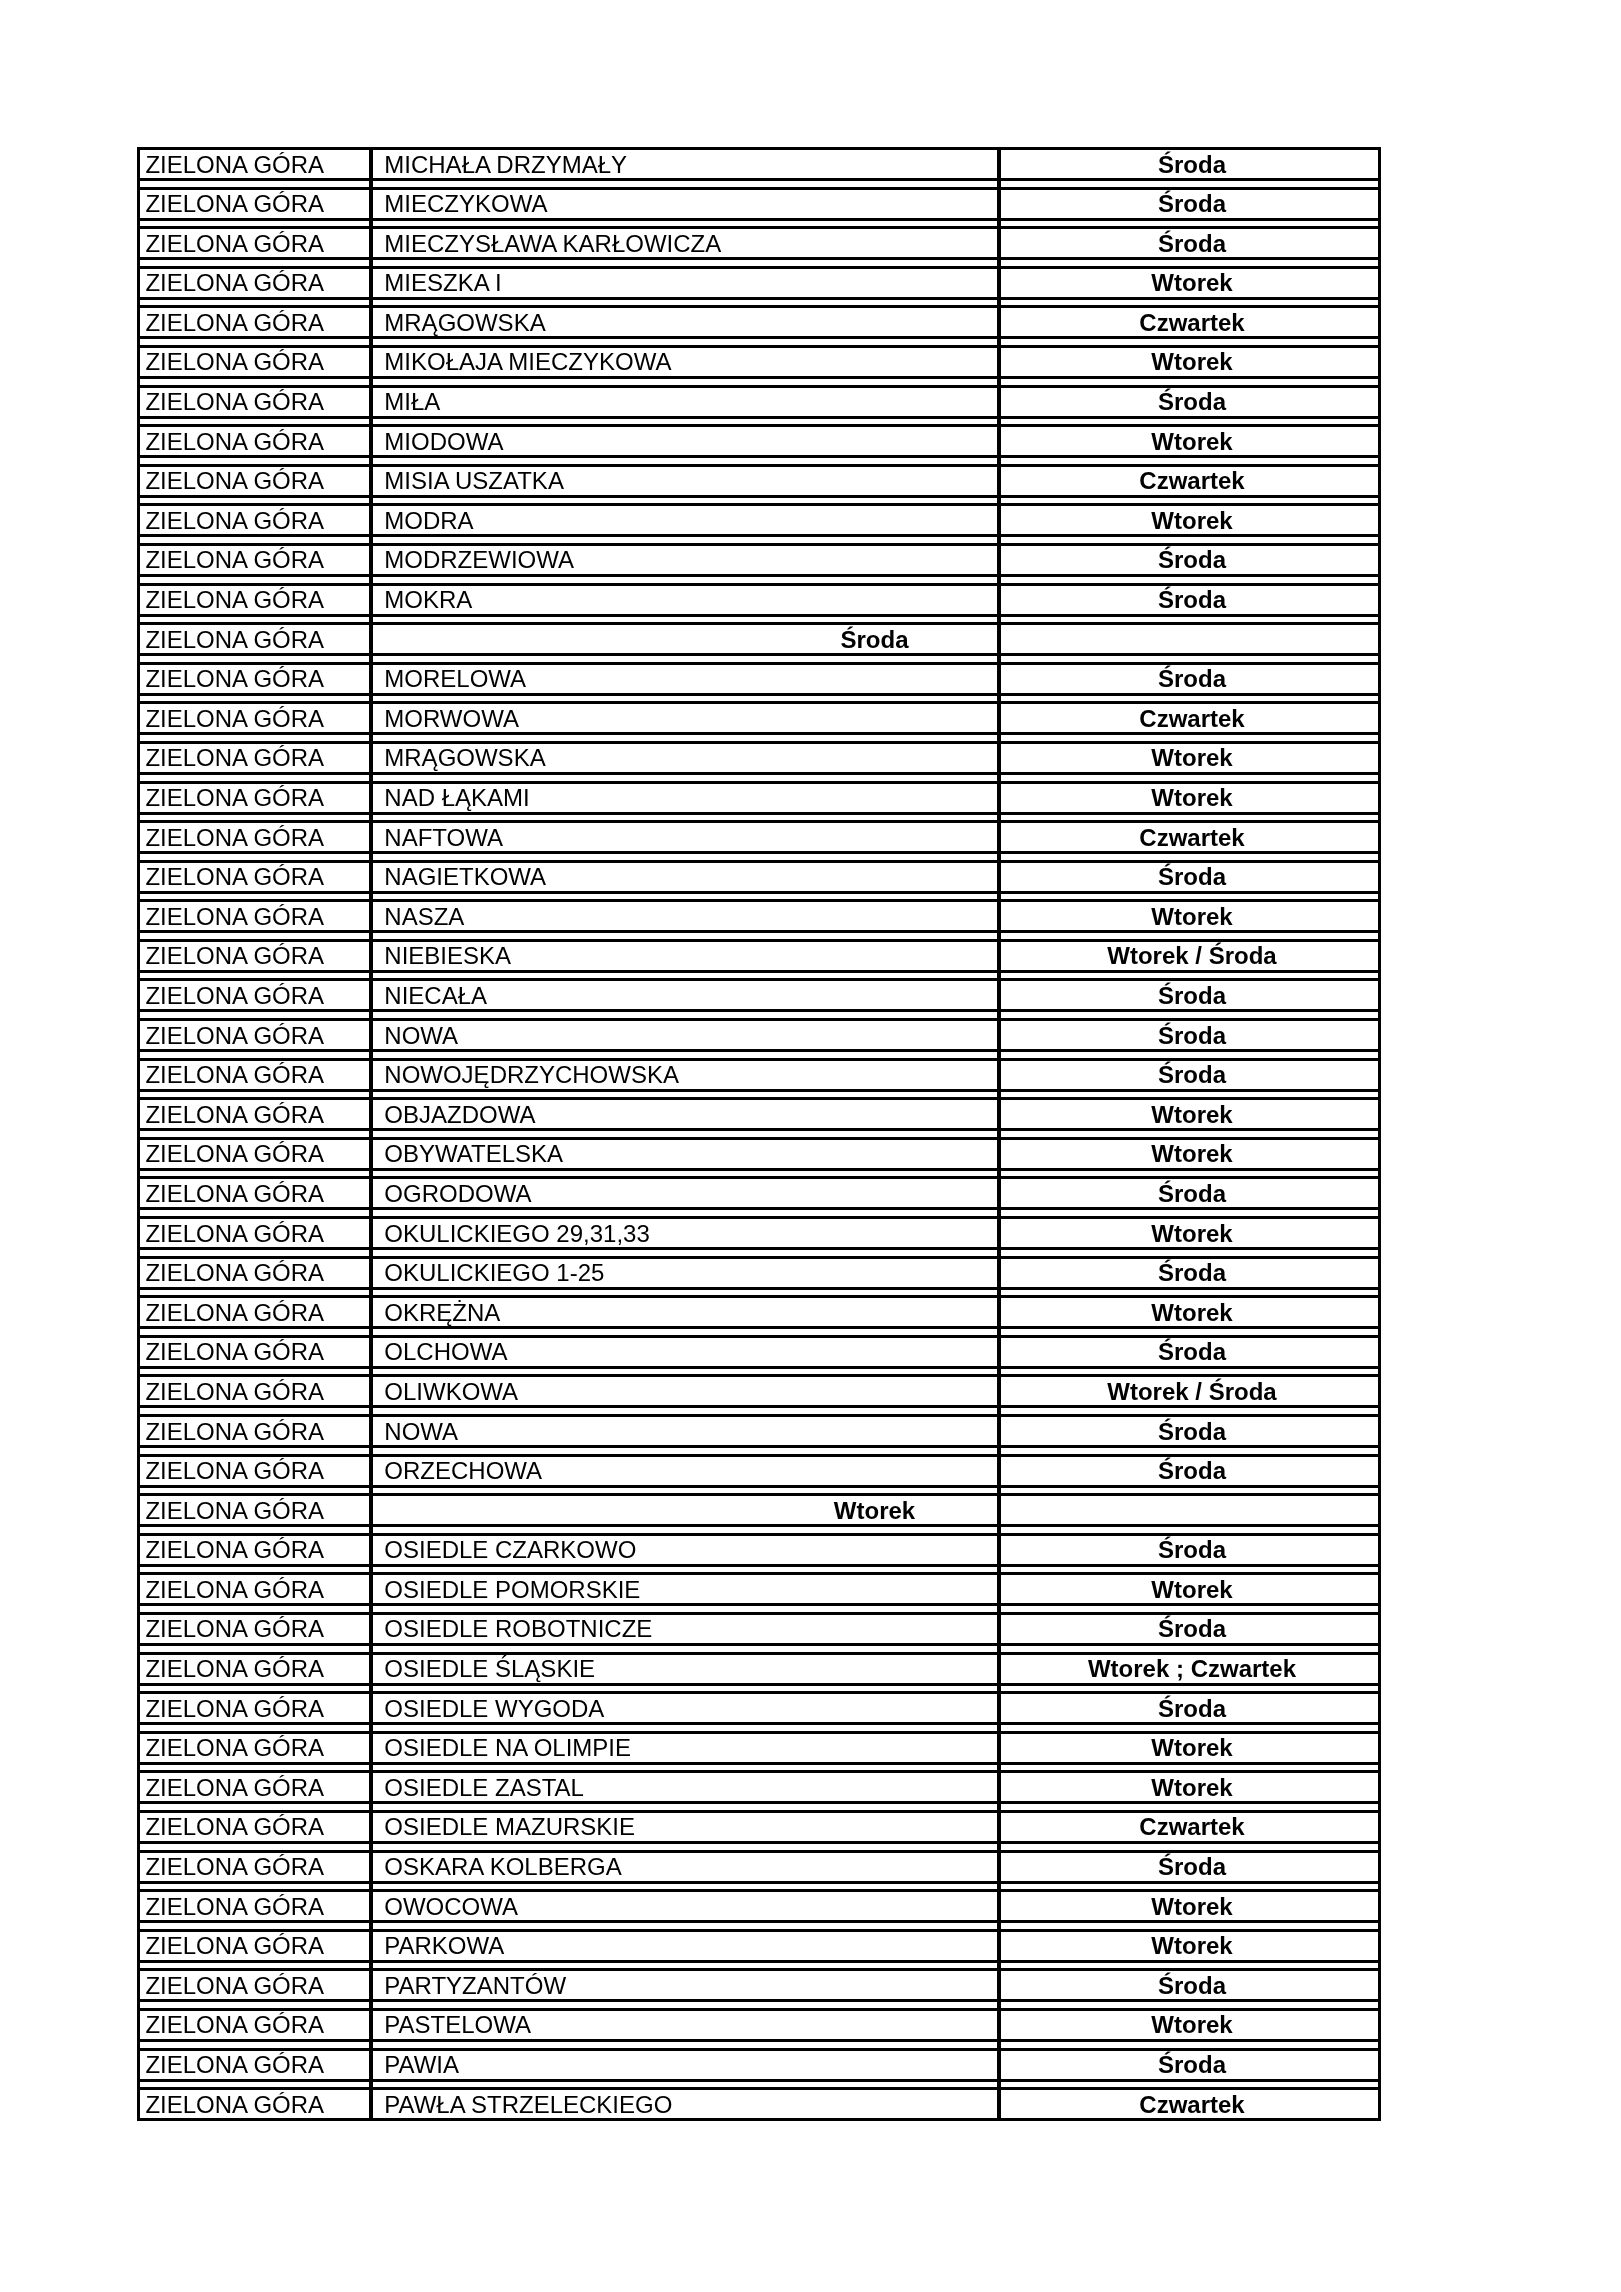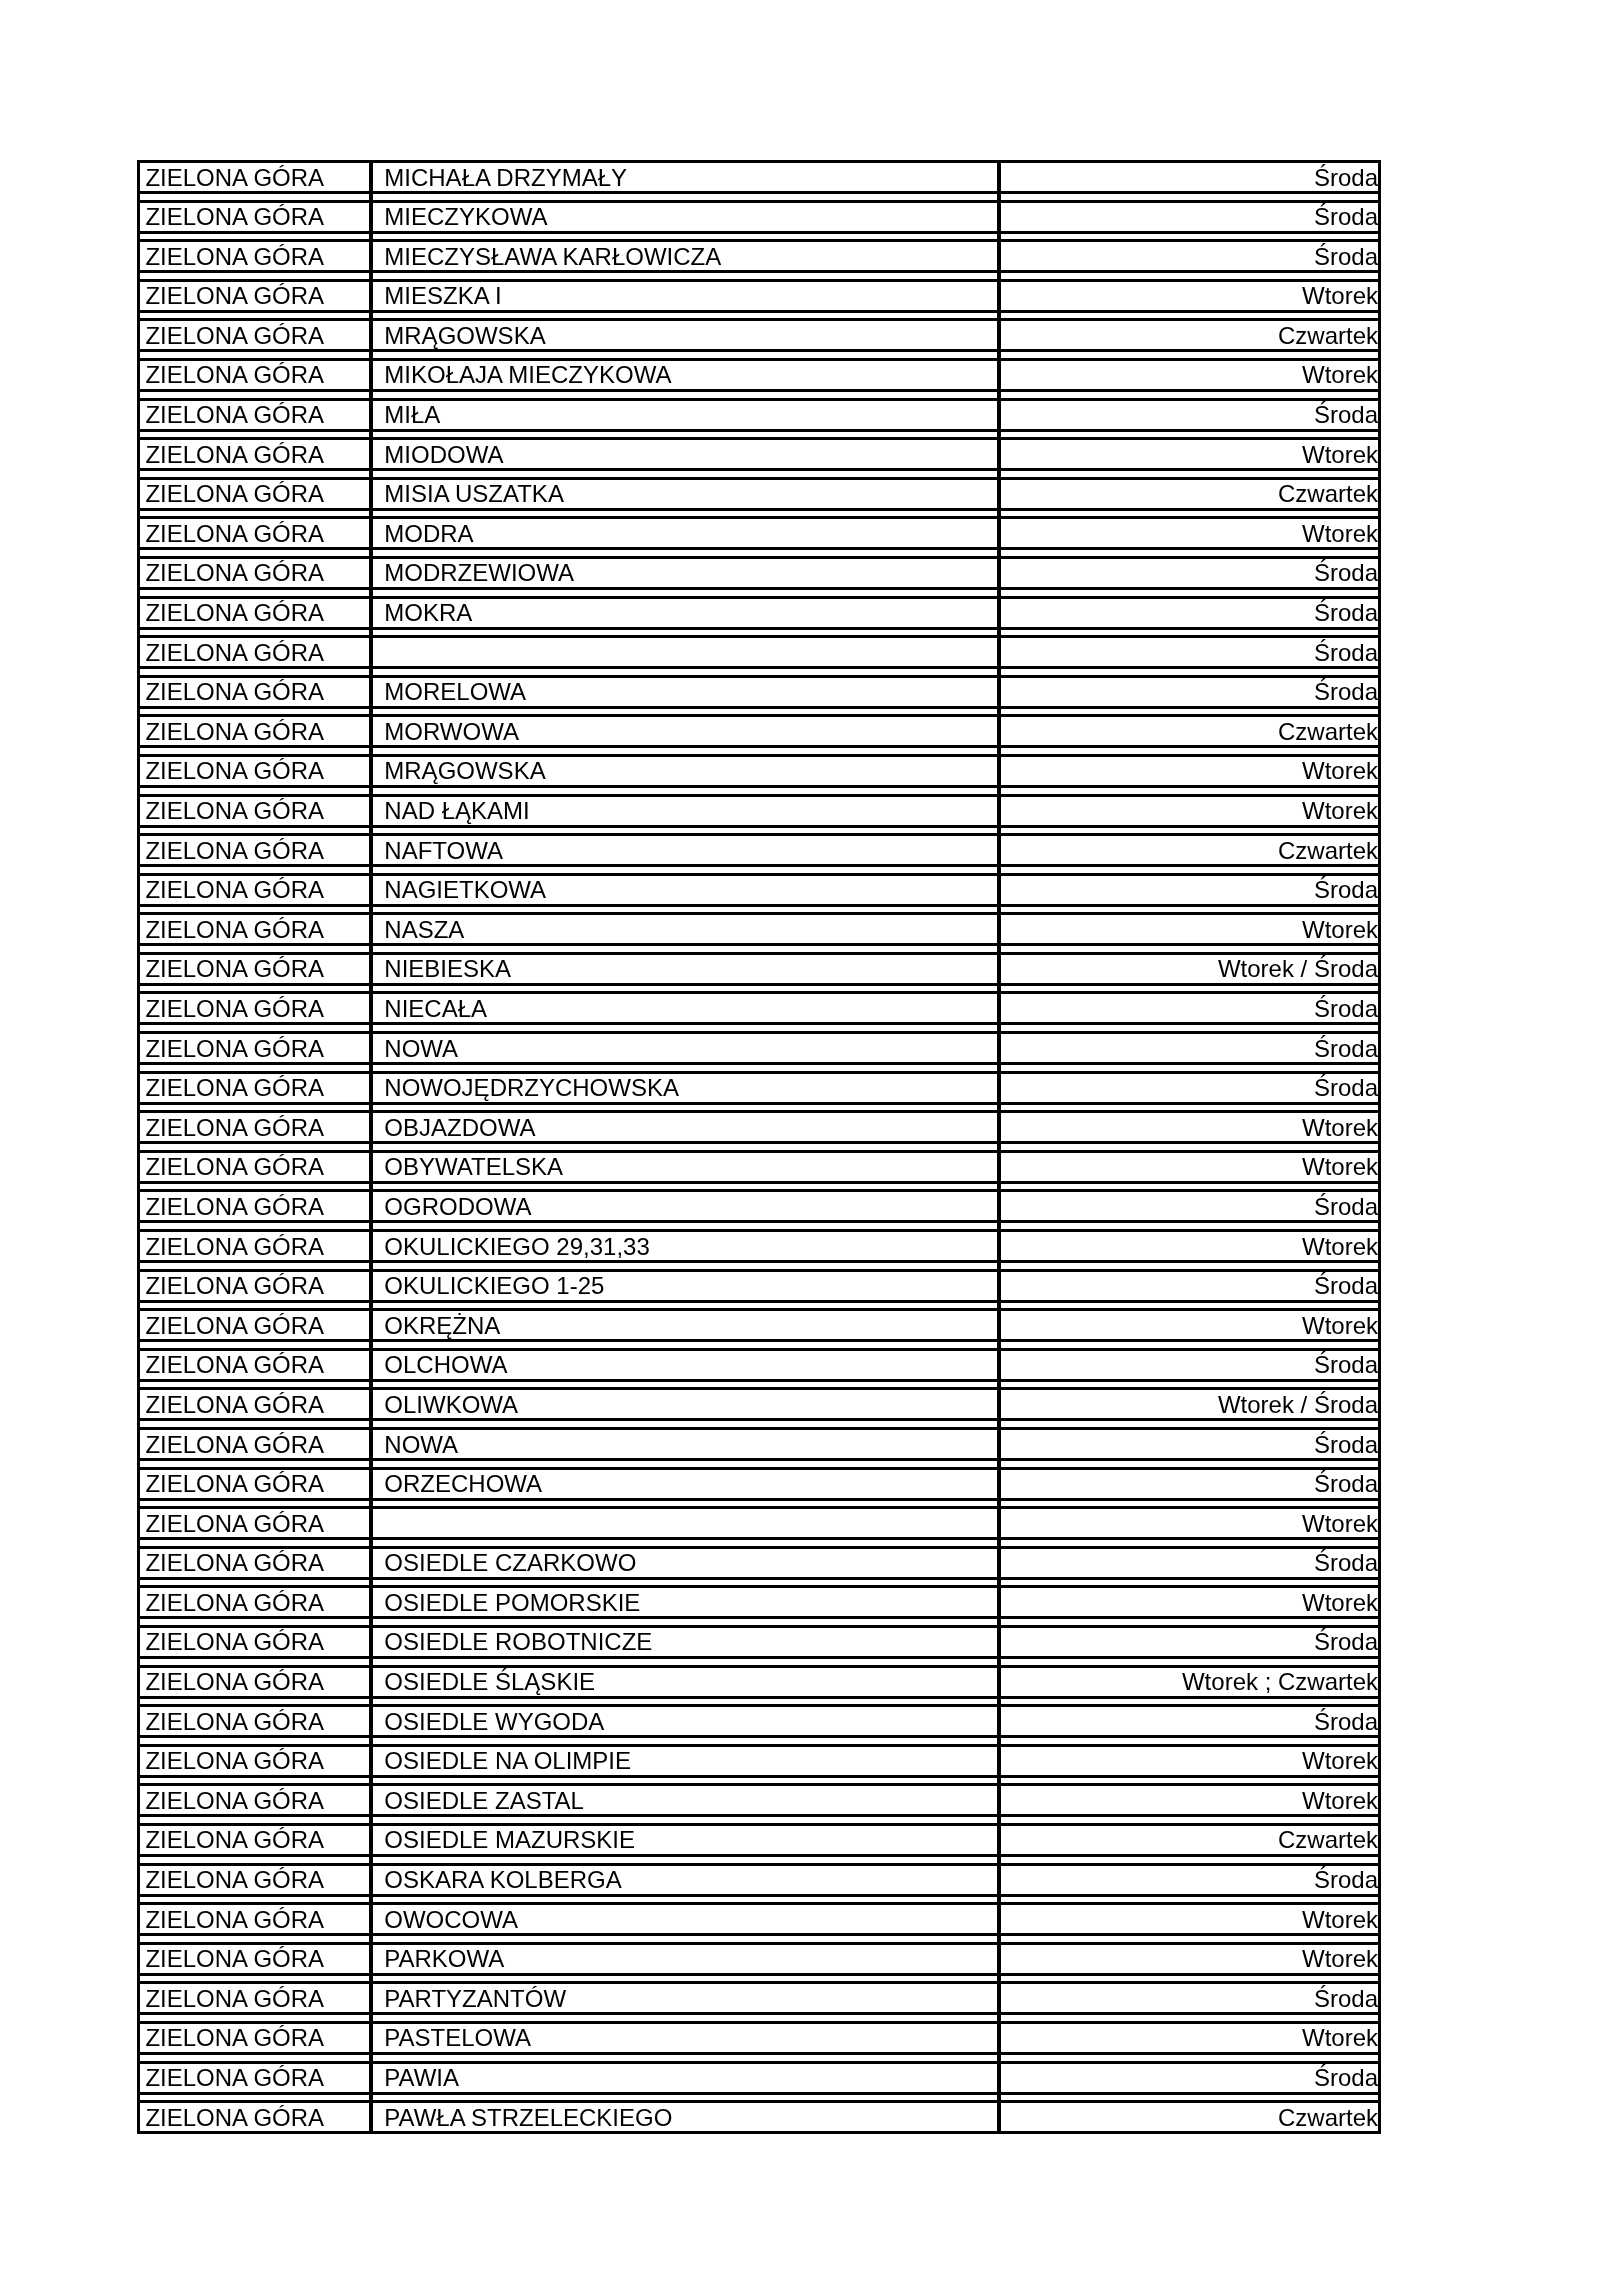--- a/index.html
+++ b/index.html
@@ -12,21 +12,21 @@
     color: #000000;
   }
   .page {
     position: absolute;
     inset: 0;
     background: #ffffff;
   }
   .tbl {
     position: absolute;
     left: 137px;
-    top: 160px;
+    top: 147px;
     width: 1244px;
     box-sizing: border-box;
     border-left: 3.6px solid #000;
     border-right: 3.6px solid #000;
   }
   .vline {
     position: absolute;
     top: 0;
     bottom: 0;
     width: 3.6px;
@@ -47,21 +47,21 @@
   }
   .row:last-child { margin-bottom: 0; }
   .c {
     font-size: 24px;
     line-height: 27px;
     white-space: nowrap;
     box-sizing: border-box;
   }
   .c1 { width: 231px; padding-left: 5.4px; }
   .c2 { width: 628px; padding-left: 6.3px; margin-left: 7px; }
-  .c3 { flex: 1; text-align: right; font-weight: normal; }
+  .c3 { flex: 1; text-align: center; font-weight: bold; }
 </style>
 </head>
 <body>
 
 <div class="page">
   <div class="tbl">
     <div class="vline v1"></div>
     <div class="vline v2"></div>
     <div id="rows">
         <div class="row">

